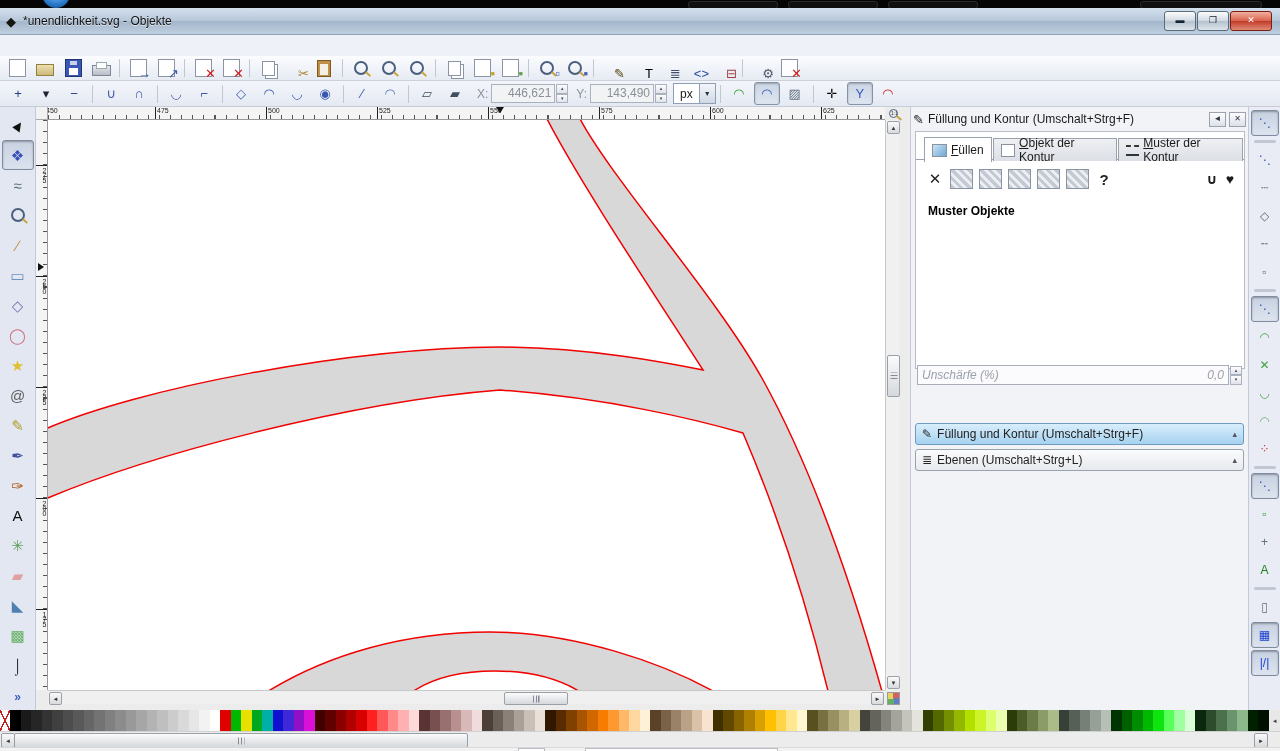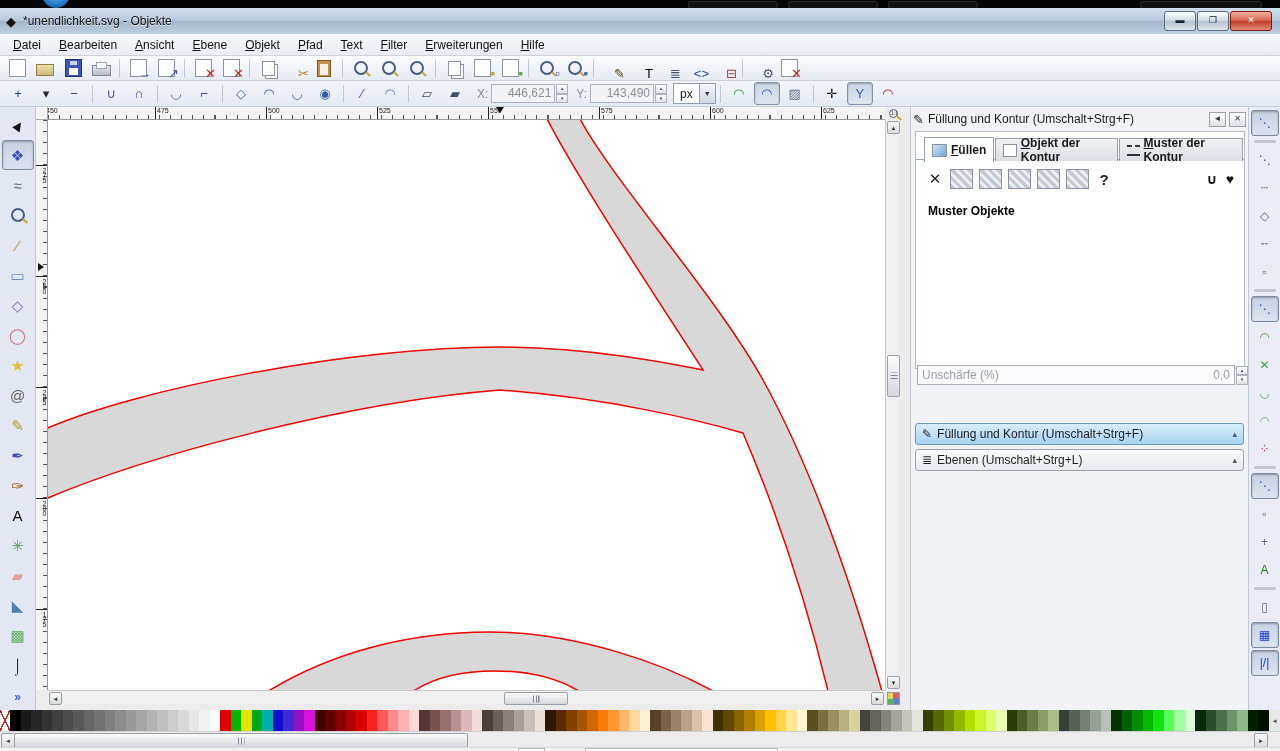--- a/index.html
+++ b/index.html
@@ -110,37 +110,37 @@
     background:conic-gradient(#d04040 0 25%,#4060c0 0 50%,#40a040 0 75%,#e0d040 0);opacity:.8;border:1px solid #888;}
   
   .panel{position:absolute;left:910px;top:107px;width:338px;height:603px;background:#f2f3f6;box-sizing:border-box;border-left:1px solid #c3c9d5;}
   .panel-header{position:absolute;left:2px;top:2px;right:2px;height:20px;display:flex;align-items:center;background:#f2f3f6;}
   .panel-header .gl{font-size:13px;margin-right:4px;}
   .ph-btn{width:15px;height:13px;border:1px solid #9aa2ae;background:linear-gradient(#fdfdfd,#dde1e8);
     font-size:8px;line-height:11px;text-align:center;color:#334;margin-left:3px;}
   .dlg{position:absolute;left:4px;top:24px;width:330px;height:238px;background:#fff;border:1px solid #b8bcc6;box-sizing:border-box;}
   .tabs{position:absolute;left:8px;top:4px;display:flex;align-items:flex-end;}
   .tab{display:flex;align-items:center;gap:4px;padding:3px 7px;border:1px solid #9aa2ae;border-bottom:none;
-    background:linear-gradient(#eef0f3,#dcdfe5);margin-right:1px;font-size:12px;height:16px;font-weight:bold;}
+    background:linear-gradient(#eef0f3,#dcdfe5);margin-right:1px;font-size:12px;height:16px;}
   .tab.active{background:#fff;position:relative;top:1px;height:18px;}
   .tab-label{display:inline-block;}
   .tab-label::first-letter{text-decoration:underline;}
   .sw{width:13px;height:11px;border:1px solid #8892a0;display:inline-block;}
   .sw-fill{background:linear-gradient(135deg,#cfe4f4,#6fa8d4);}
   .sw-stroke{background:#fff;}
   .sw-dash{width:14px;height:7px;border:none;border-top:2px dashed #333;border-bottom:2px solid #333;}
   .tabline{position:absolute;left:0;top:27px;right:0;height:1px;background:#9aa2ae;}
   .paintrow{position:absolute;left:10px;top:36px;right:10px;height:22px;display:flex;align-items:center;gap:6px;}
   .paintsq{width:21px;height:18px;border:1px solid #8a94a2;
     background:repeating-linear-gradient(45deg,#c4cad4 0 3px,#eceef2 3px 6px);}
   .glbtn{font-size:15px;font-weight:bold;color:#222;width:18px;text-align:center;}
   .fillrule{margin-left:auto;display:flex;gap:8px;align-items:center;}
   .fr{font-size:14px;font-weight:bold;color:#1a1a1a;}
   .no-objects{position:absolute;left:12px;top:72px;font-weight:bold;color:#000;}
-  .slider-row{position:absolute;left:6px;right:0;height:20px;display:flex;align-items:center;}
+  .slider-row{position:absolute;left:6px;right:6px;height:20px;display:flex;align-items:center;font-style:italic;}
   .blur-row{top:258px;}
   .opacity-row{top:285px;}
   .slider-box{flex:1;height:18px;border:1px solid #a8aeb8;background:#fbfbfd;display:flex;align-items:center;
     justify-content:space-between;padding:0 4px;color:#9aa0aa;}
   .slider-box.filled{background:linear-gradient(#9db0bf,#879cae);border-color:#5c7184;color:#0a0a0a;border-radius:1px;}
   .dockbars{position:absolute;left:4px;top:316px;right:4px;display:flex;flex-direction:column;gap:4px;}
   .dockbar{height:20px;border:1px solid #9aa2ae;border-radius:3px;display:flex;align-items:center;padding:0 6px;
     background:linear-gradient(#fafbfc,#e7eaef);color:#222;gap:5px;}
   .dockbar.active{background:linear-gradient(#d9eefb,#a6d2f0);border-color:#6e9cc0;}
   .dockbar .arr{margin-left:auto;font-size:9px;color:#556;}
@@ -172,32 +172,20 @@
   <div class="titlebar">
     <span class="title-icon">◆</span>
     <span class="title-text">*unendlichkeit.svg - Objekte</span>
     <span class="win-btns">
       <span class="win-btn">▬</span>
       <span class="win-btn">❐</span>
       <span class="win-btn close">✕</span>
     </span>
   </div>
 
-  <div class="menubar">
-    <span class="menu-item">Datei</span>
-      <span class="menu-item">Bearbeiten</span>
-      <span class="menu-item">Ansicht</span>
-      <span class="menu-item">Ebene</span>
-      <span class="menu-item">Objekt</span>
-      <span class="menu-item">Pfad</span>
-      <span class="menu-item">Text</span>
-      <span class="menu-item">Filter</span>
-      <span class="menu-item">Erweiterungen</span>
-      <span class="menu-item">Hilfe</span>
-  </div>
 
   <div class="toolbar">
     <span class="tbtn">
         <span class="ic-slot ic-page ic"></span>
         <span class="gl ov"></span>
       </span>
       <span class="tbtn">
         <span class="ic-slot ic-folder ic"></span>
         <span class="gl ov"></span>
       </span>

